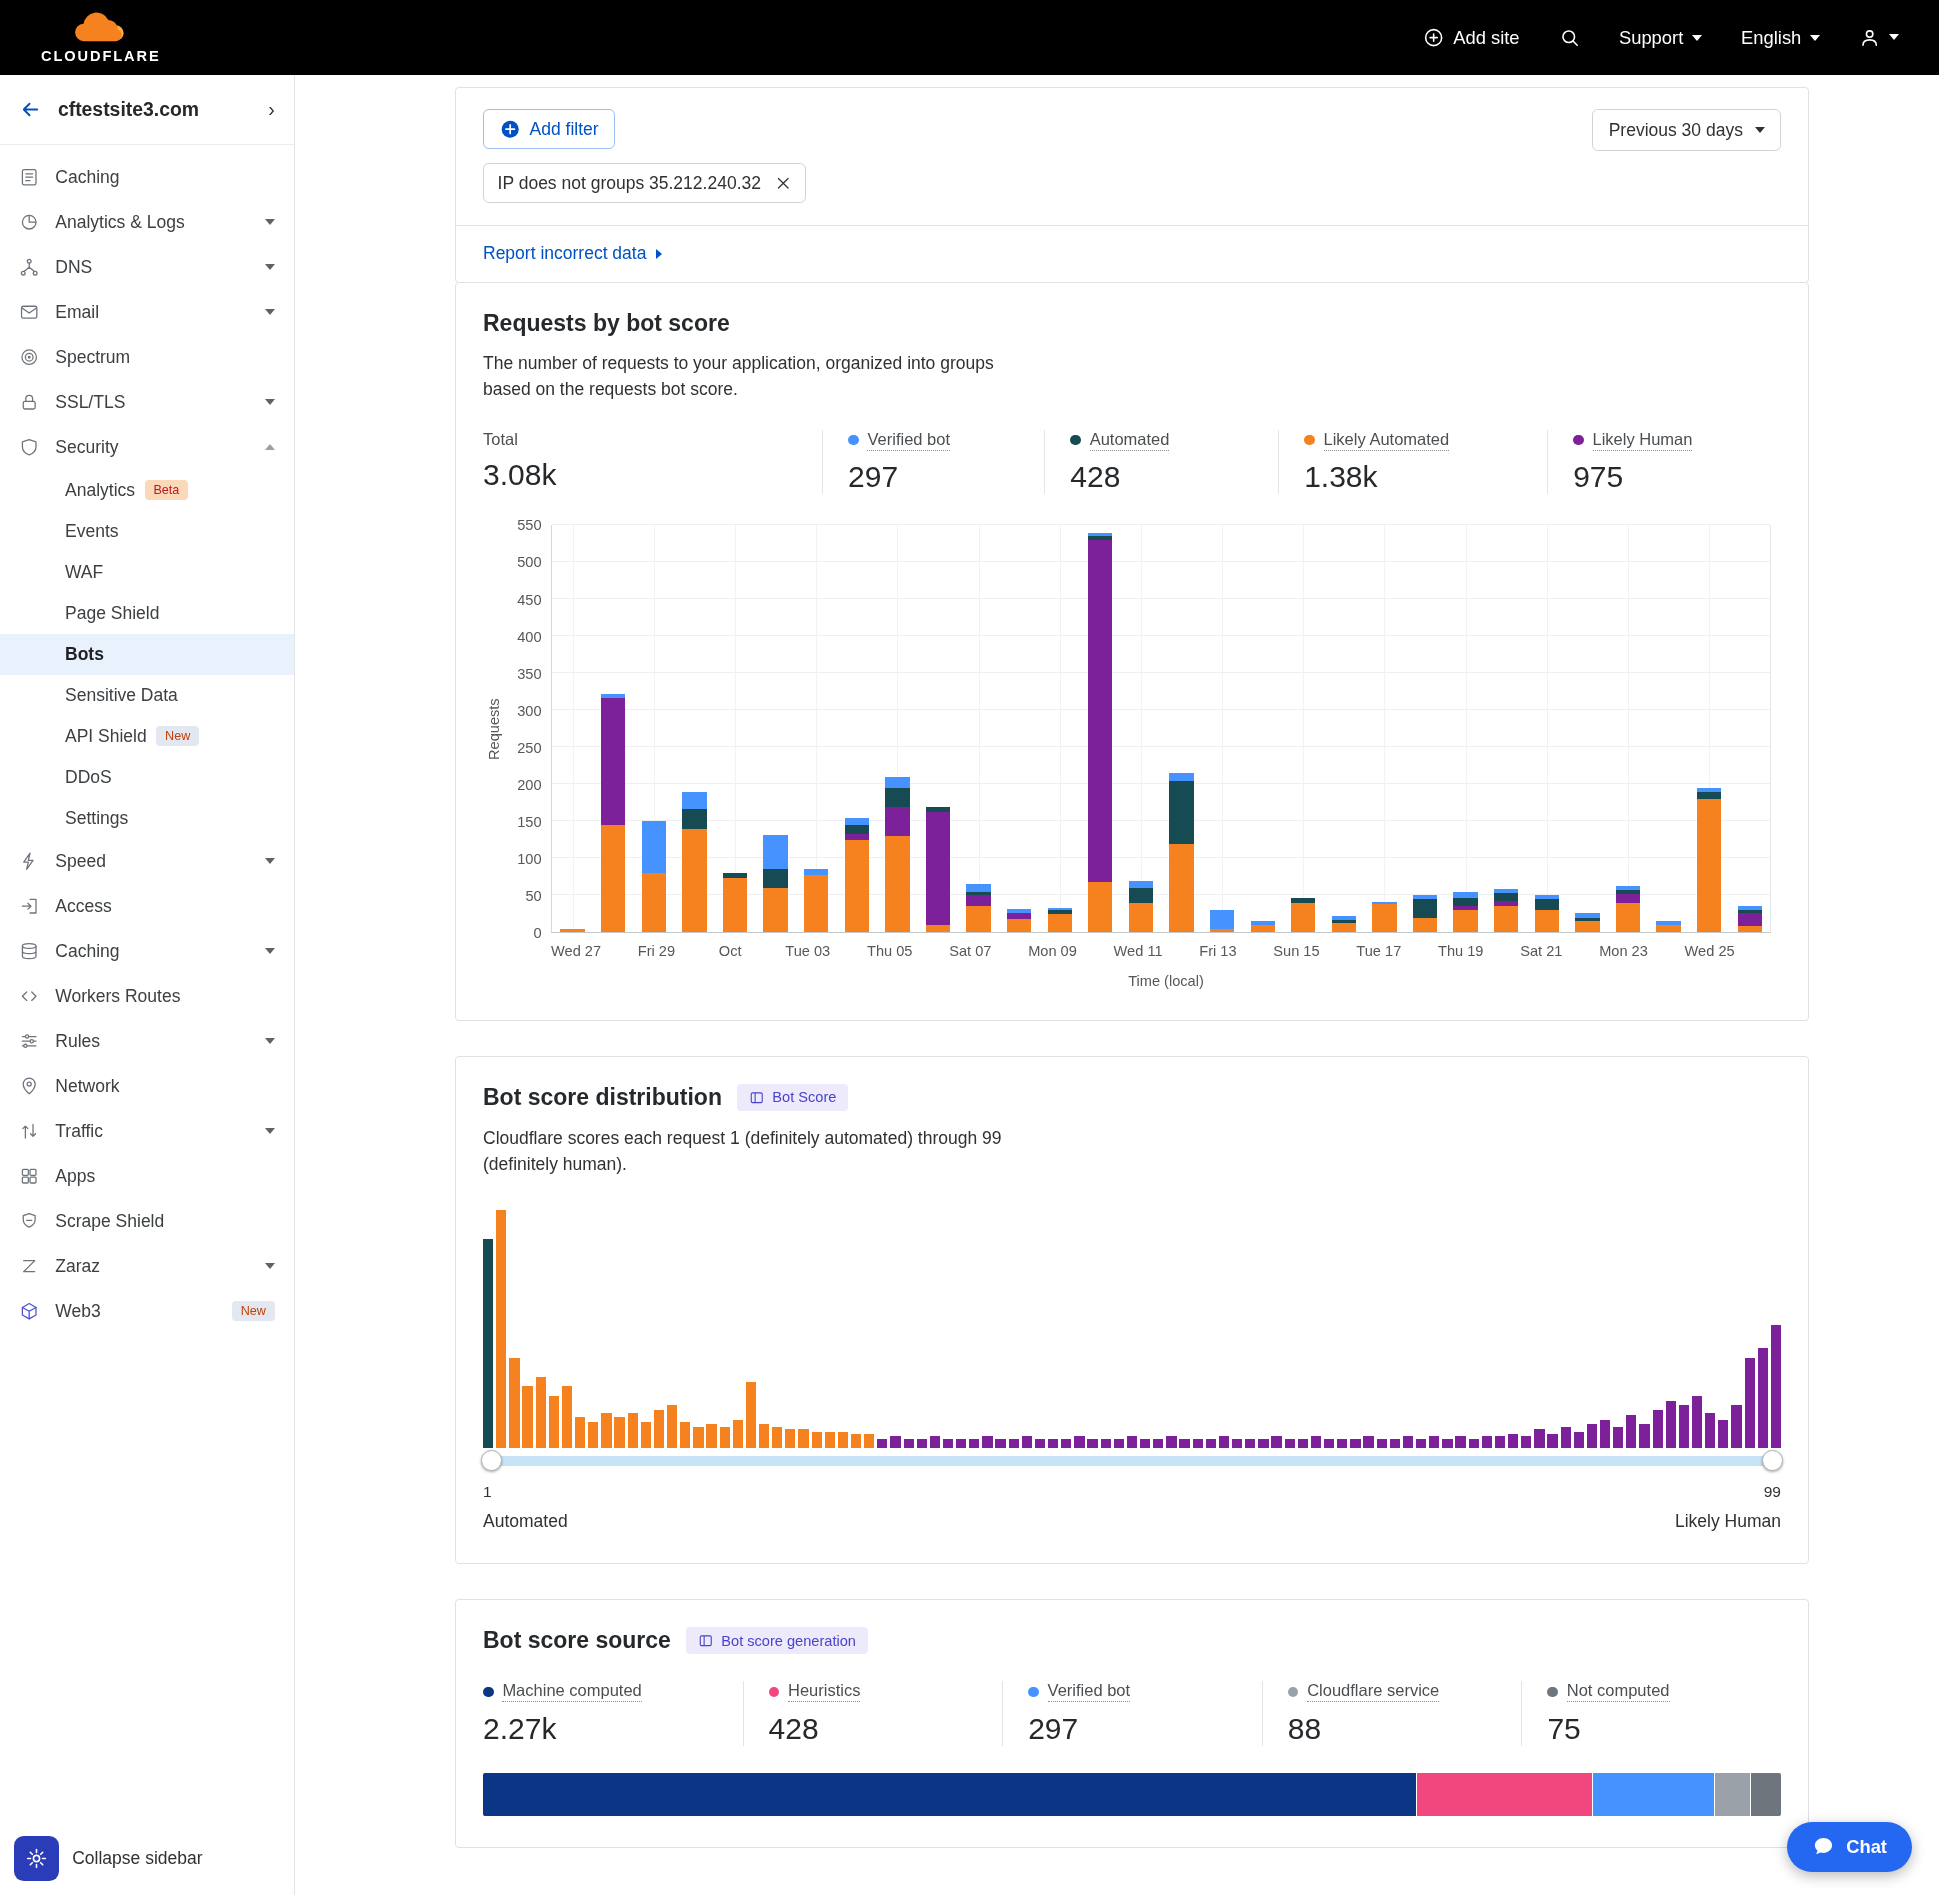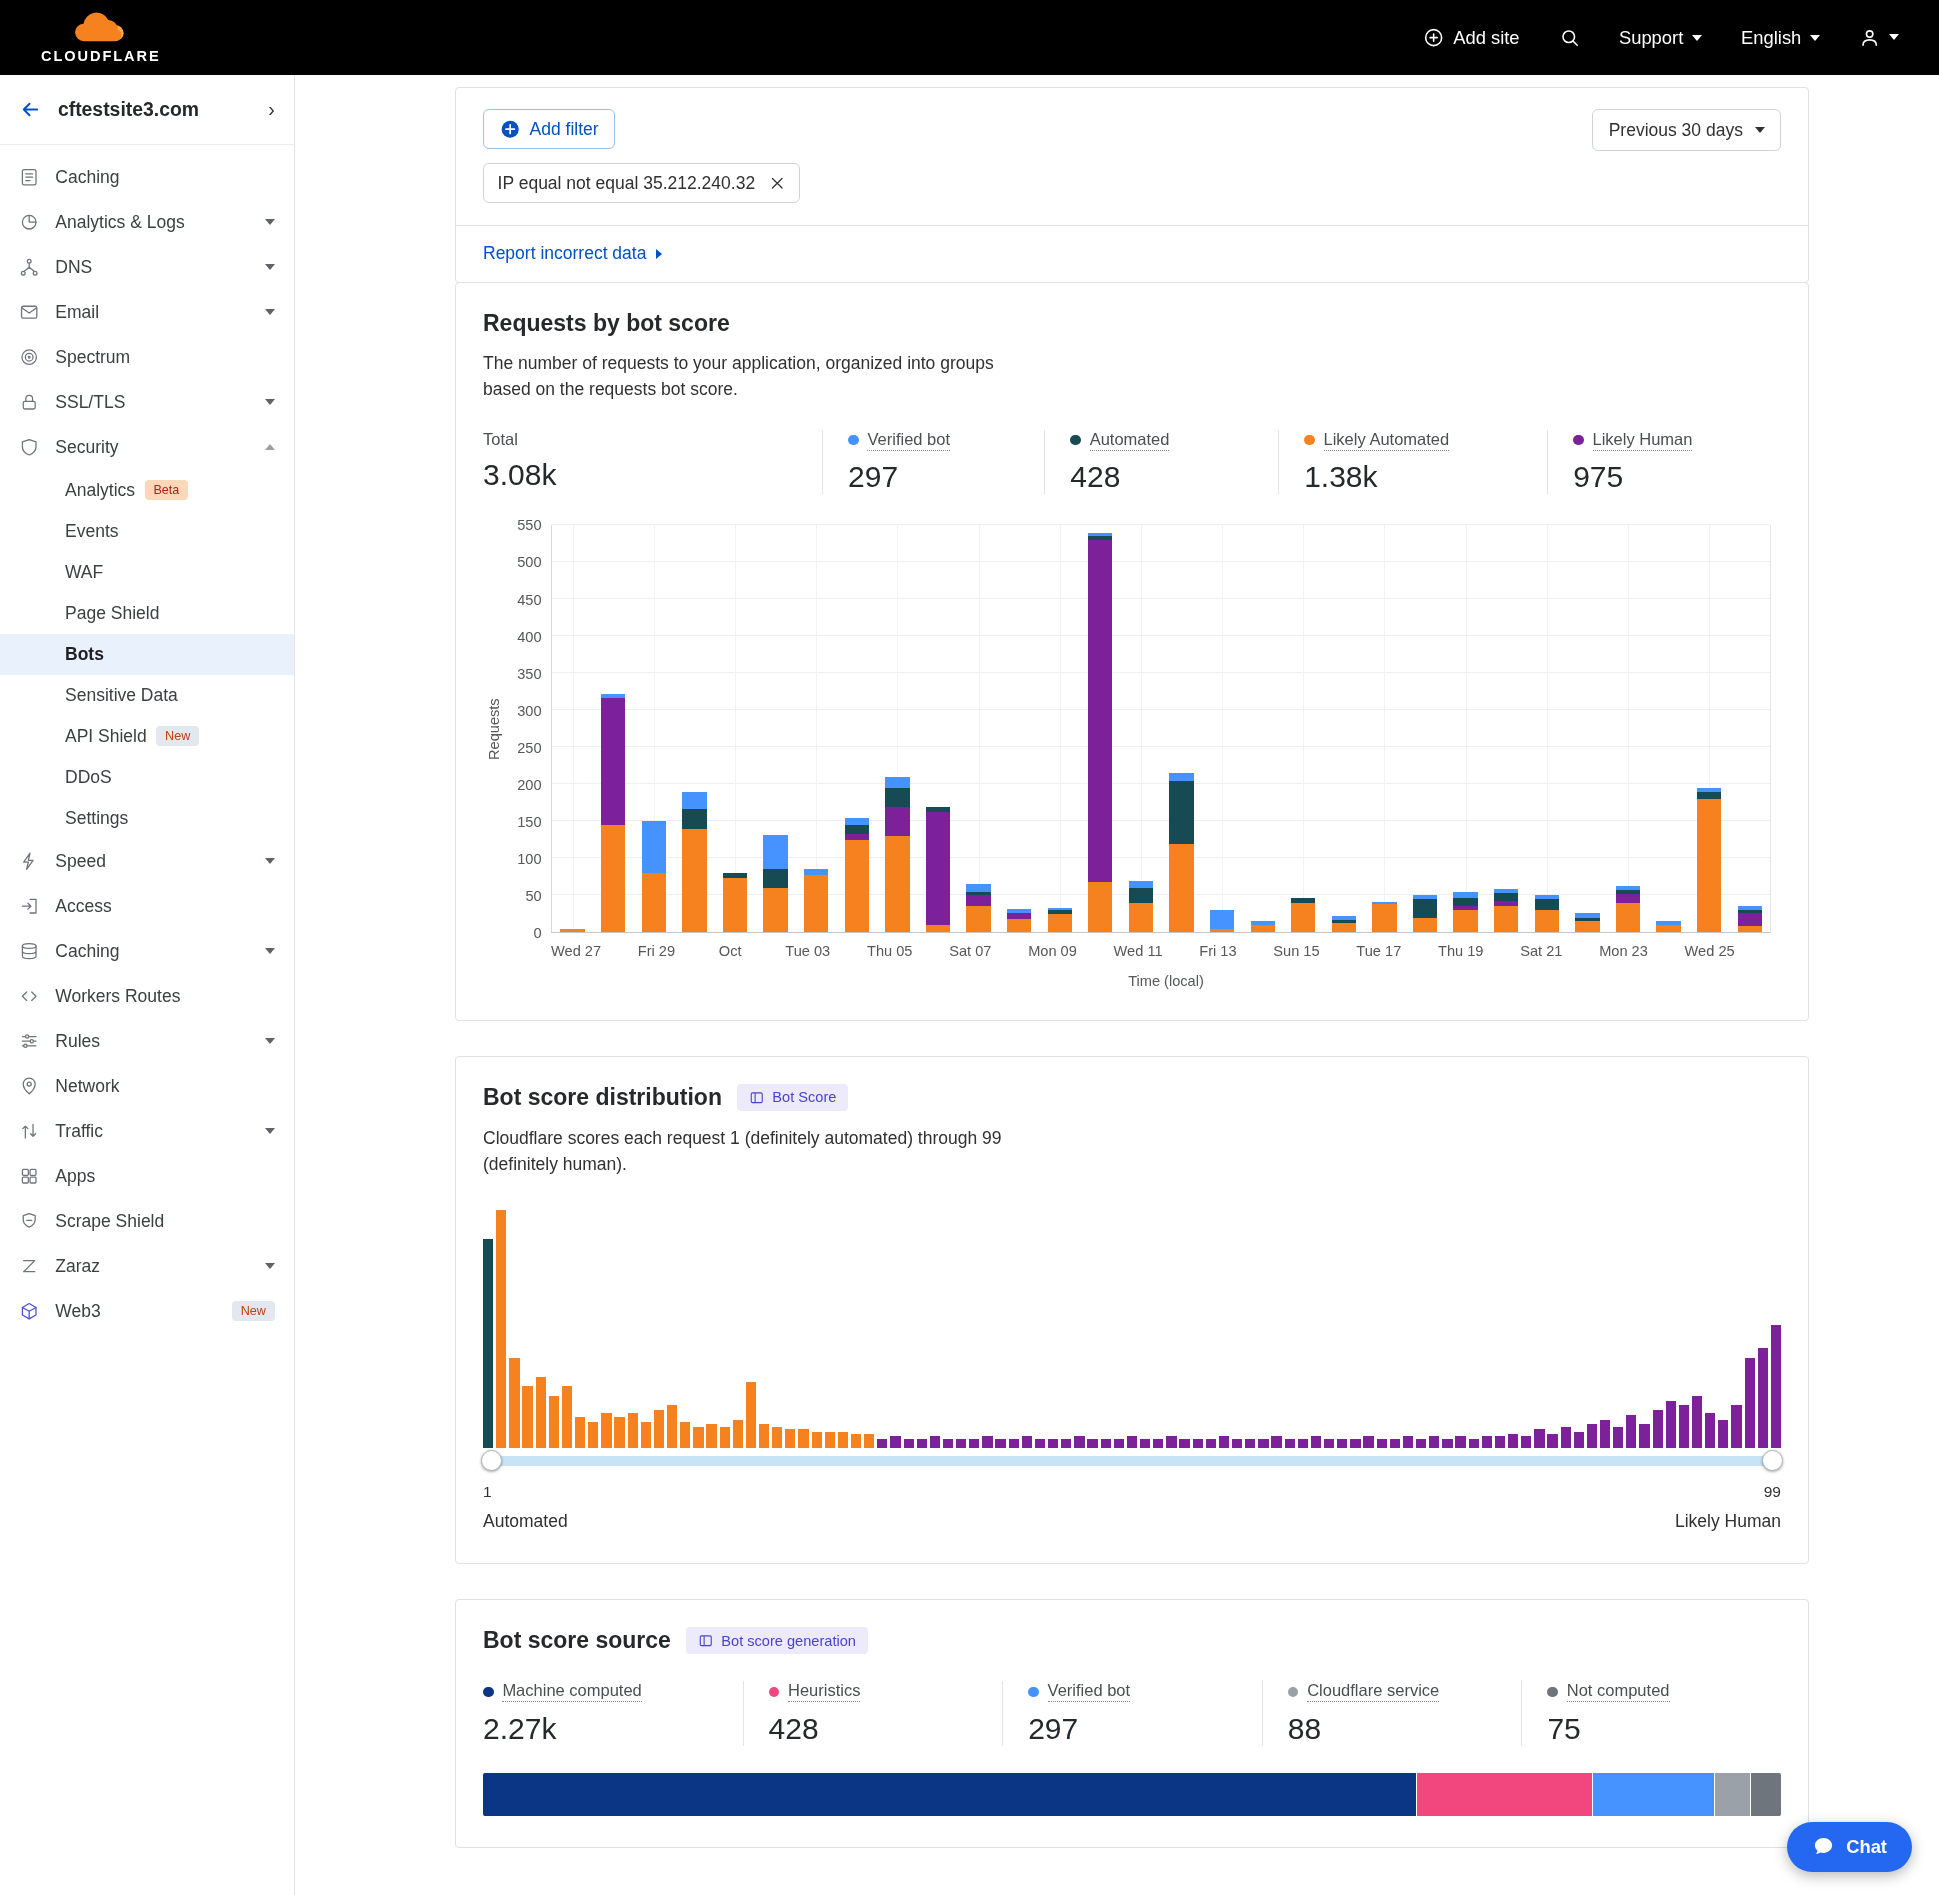--- a/index.html
+++ b/index.html
@@ -327,36 +327,45 @@
         </div>
         <div class="nav-item colored">
           <svg viewBox="0 0 24 24" class="nav-ic">
             <path d="M12 3l8 4.6v8.8L12 21l-8-4.6V7.6z"></path>
             <path d="M12 12l8-4.4M12 12L4 7.6M12 12v9"></path>
           </svg>
           <span class="nav-label">Web3</span>
           <span class="badge new">New</span>
         </div>
       </nav>
+    <div class="sidebar-footer">
+      <button class="gear-btn">
+        <svg class="gear-ic" viewBox="0 0 24 24">
+            <circle cx="12" cy="12" r="3.2"></circle>
+            <path d="M12 2.8v3M12 18.2v3M2.8 12h3M18.2 12h3M5.5 5.5l2.1 2.1M16.4 16.4l2.1 2.1M18.5 5.5l-2.1 2.1M7.6 16.4l-2.1 2.1"></path>
+          </svg>
+      </button>
+      <span class="collapse-label">Collapse sidebar</span>
+    </div>
   </aside>
 
   <main class="main">
 
     <section class="card">
       <div class="filter-top">
         <div class="filter-left">
           <button class="add-filter-btn">
             <svg class="plus-ic" viewBox="0 0 24 24">
                 <circle cx="12" cy="12" r="10" fill="#0051C3"></circle>
                 <path d="M12 7v10M7 12h10" stroke="#fff" stroke-width="2" stroke-linecap="round"></path>
               </svg>
             <span>Add filter</span>
           </button>
           <span class="chip">
-            <span>IP equal not equal 35.212.240.32</span>
+            <span>IP does not groups 35.212.240.32</span>
             <button class="chip-x">
               <svg class="x-ic" viewBox="0 0 24 24">
                   <path d="M5 5l14 14M19 5L5 19"></path>
                 </svg>
             </button>
           </span>
         </div>
         <button class="daterange-btn">
           <span>Previous 30 days</span>
           <span class="dark-caret"></span>

